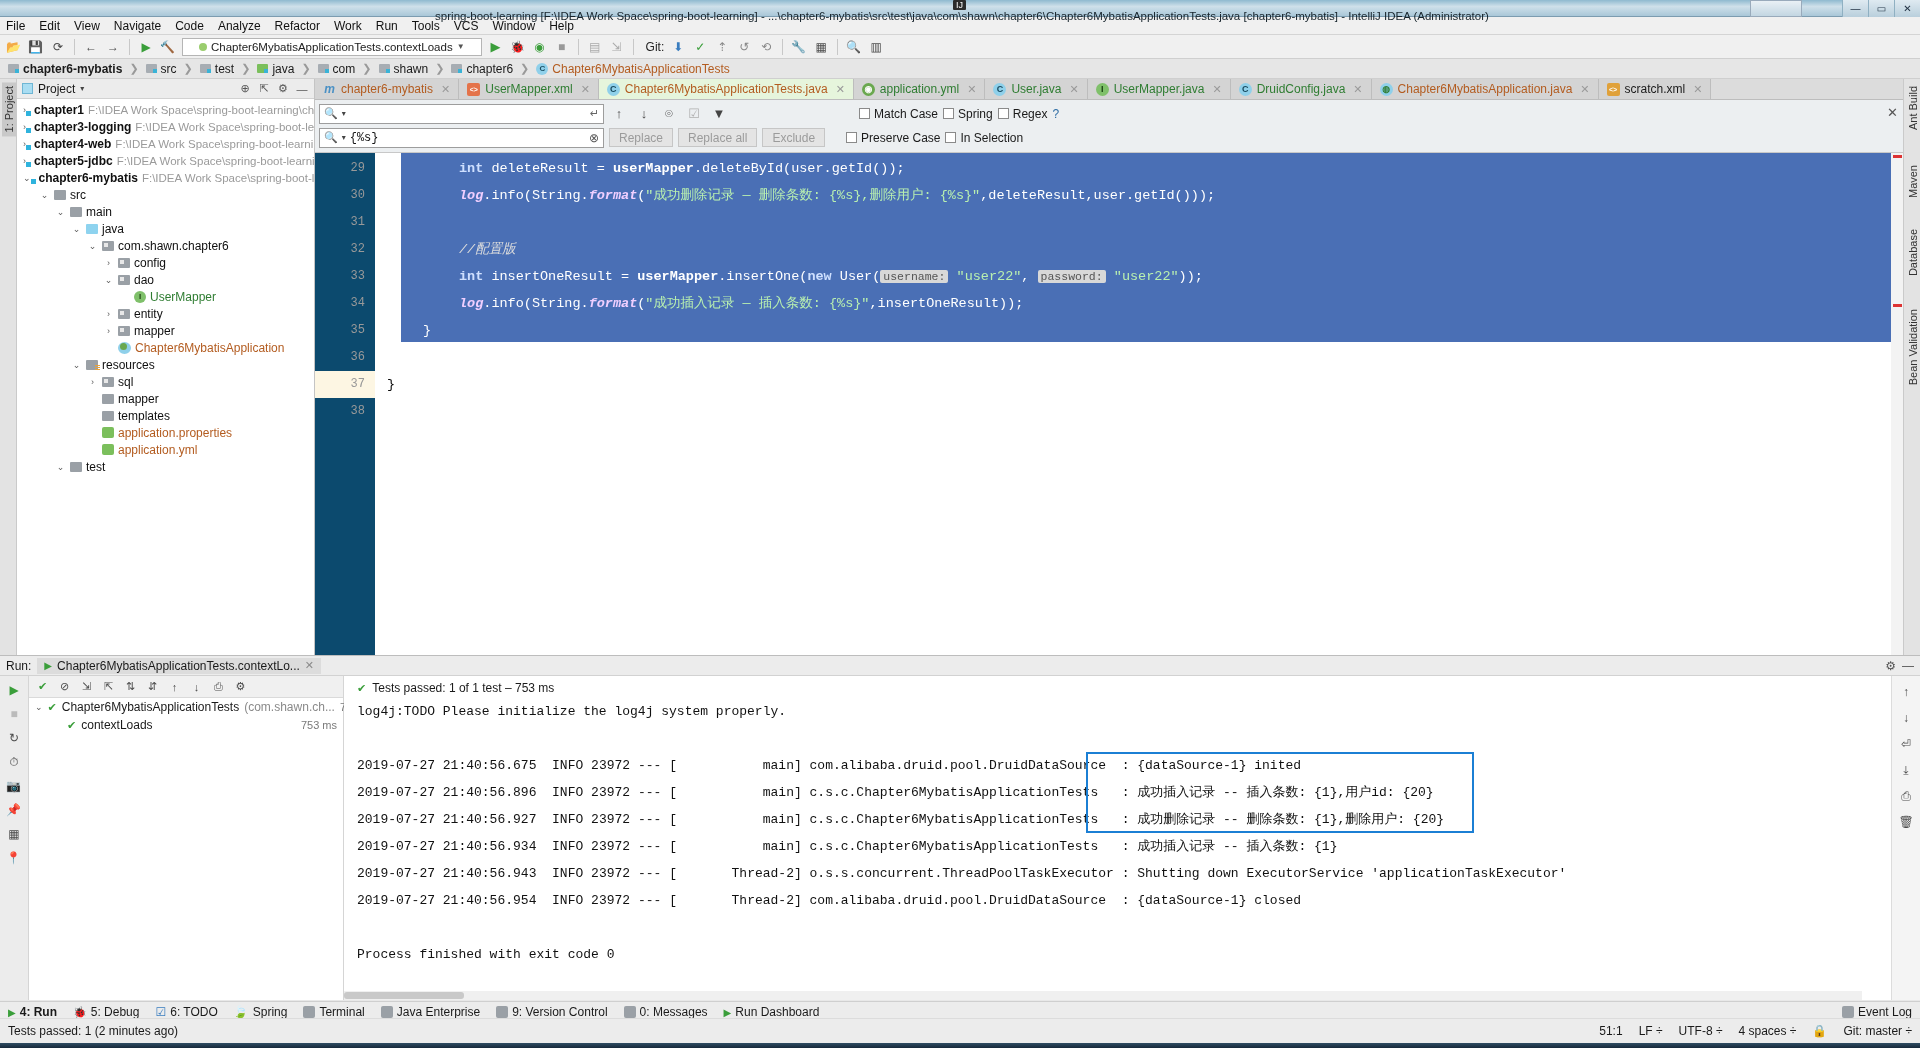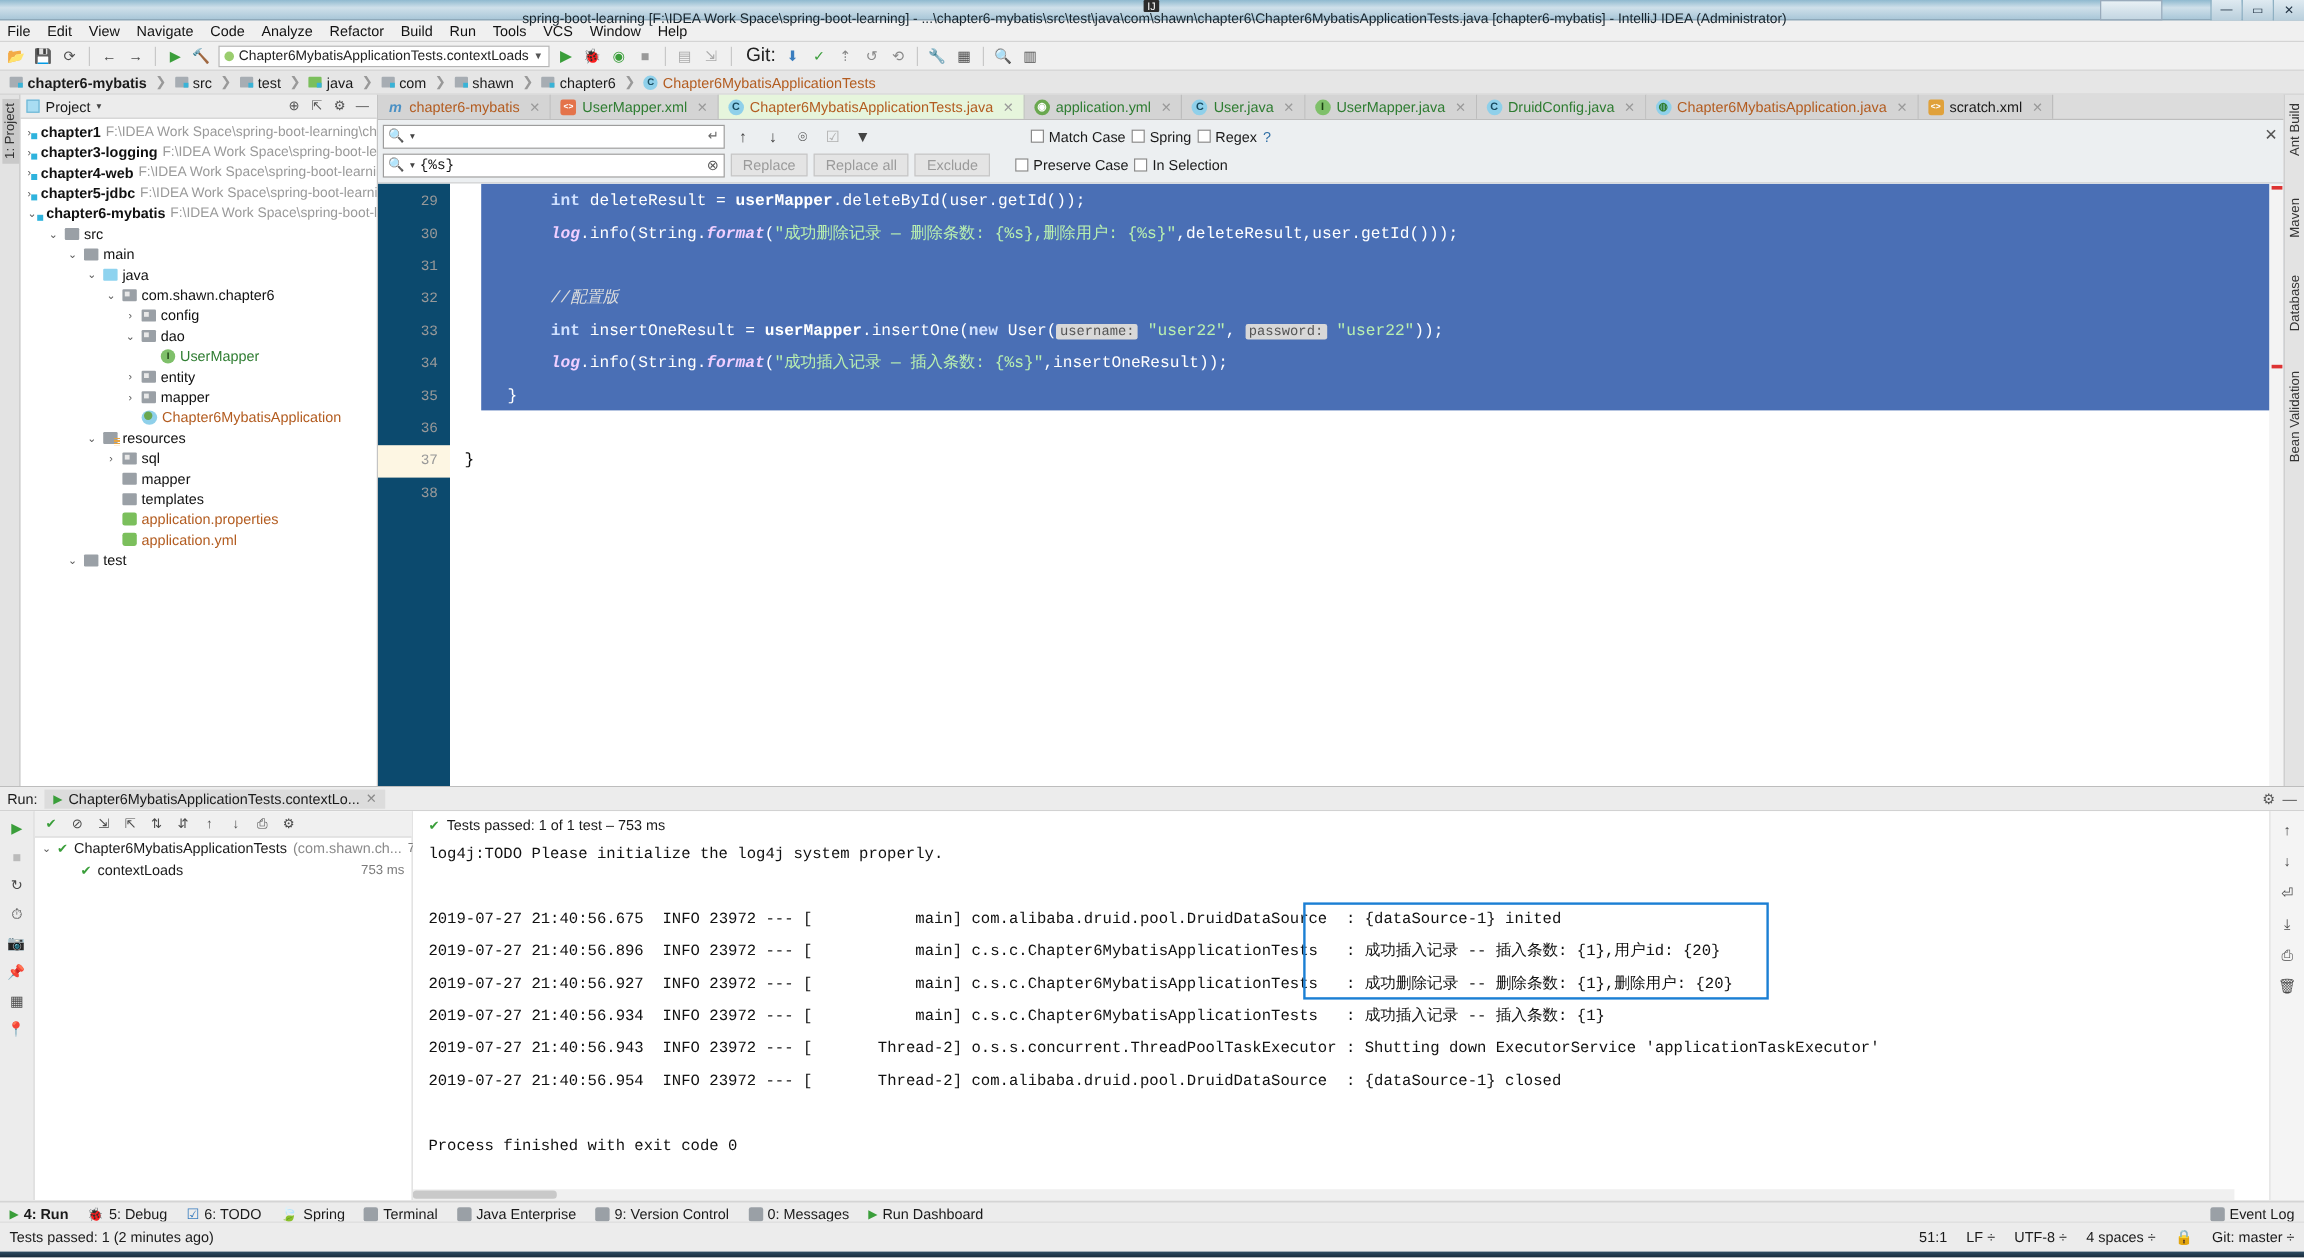--- a/index.html
+++ b/index.html
@@ -45,24 +45,24 @@
   
   .toolbar {
     height:24px; background:#f0f0f0; border-bottom:1px solid #cfcfcf;
     display:flex; align-items:center; gap:6px; padding:0 6px;
   }
   .tb-ico { width:16px;height:16px; display:flex;align-items:center;justify-content:center;
     font-size:12px; color:#4d4d4d; }
   .tb-sep { width:1px;height:16px;background:#c8c8c8;margin:0 2px; }
   .runcfg {
     height:18px; min-width:250px; background:#fff; border:1px solid #b5b5b5;
-    display:flex;align-items:center;gap:4px;padding:0 4px; font-size:11.5px;color:#222;
+    display:flex;align-items:center;gap:4px;padding:0 16px; font-size:11.5px;color:#222;
   }
   .runcfg .dot { width:8px;height:8px;border-radius:50%;background:#9acd6e; }
-  .git-lbl { font-size:16px; color:#222; margin-left:4px;}
+  .git-lbl { font-size:12px; color:#222; margin-left:4px;}
 
   
   .navbar {
     height:20px; background:#e6e6e6; border-bottom:1px solid #cfcfcf;
     display:flex;align-items:center; padding-left:6px; gap:3px; font-size:12px;
   }
   .nb-item { display:flex;align-items:center;gap:4px; padding:0 2px;}
   .nb-sep { color:#999; font-size:11px; padding:0 2px;}
   .folder-ico { width:11px;height:9px;background:#a7adb3;border-radius:1px;position:relative;}
   .folder-ico.green{ background:#7bbf5c; }
@@ -242,21 +242,21 @@
   </div>
 
   <div class="menubar">
     <span>File</span>
     <span>Edit</span>
     <span>View</span>
     <span>Navigate</span>
     <span>Code</span>
     <span>Analyze</span>
     <span>Refactor</span>
-    <span>Build</span>
+    <span>Work</span>
     <span>Run</span>
     <span>Tools</span>
     <span>VCS</span>
     <span>Window</span>
     <span>Help</span>
   </div>
 
   <div class="toolbar">
     <div class="tb-ico">📂</div>
     <div class="tb-ico">💾</div>

